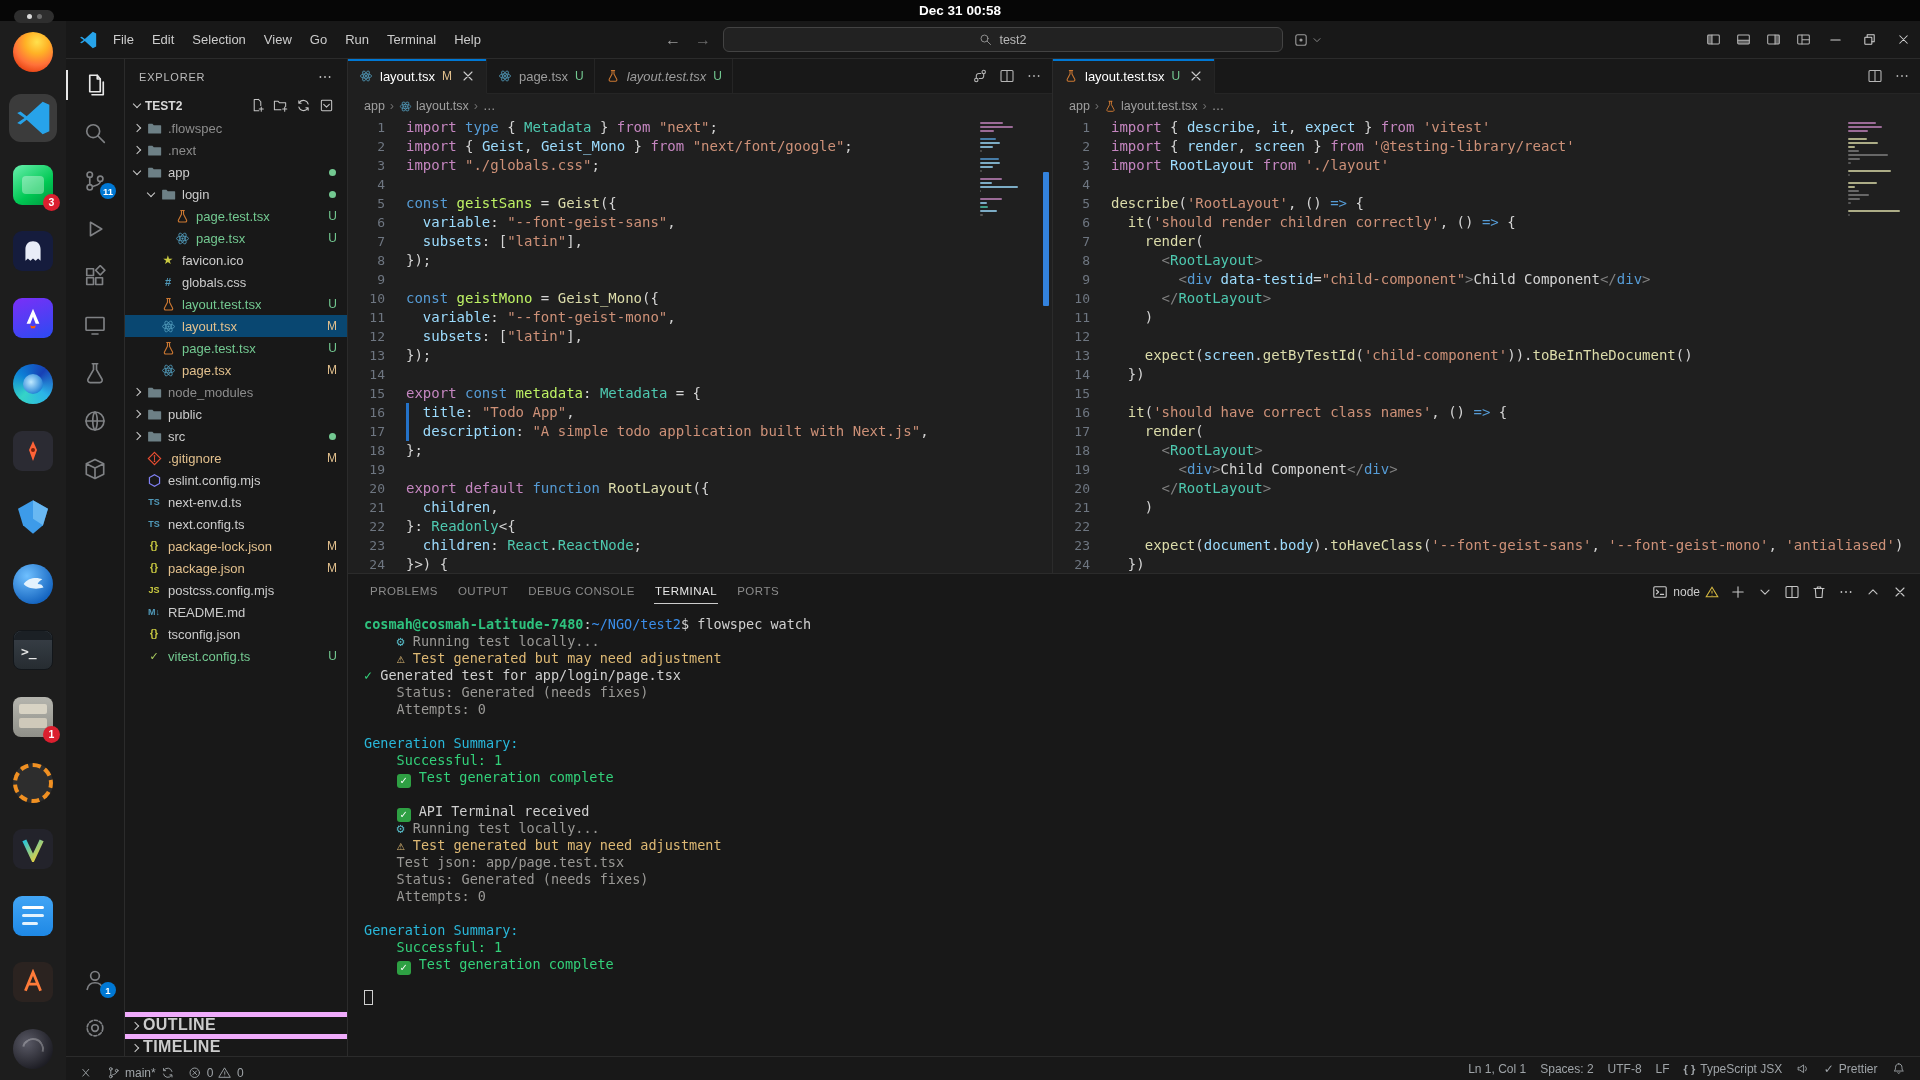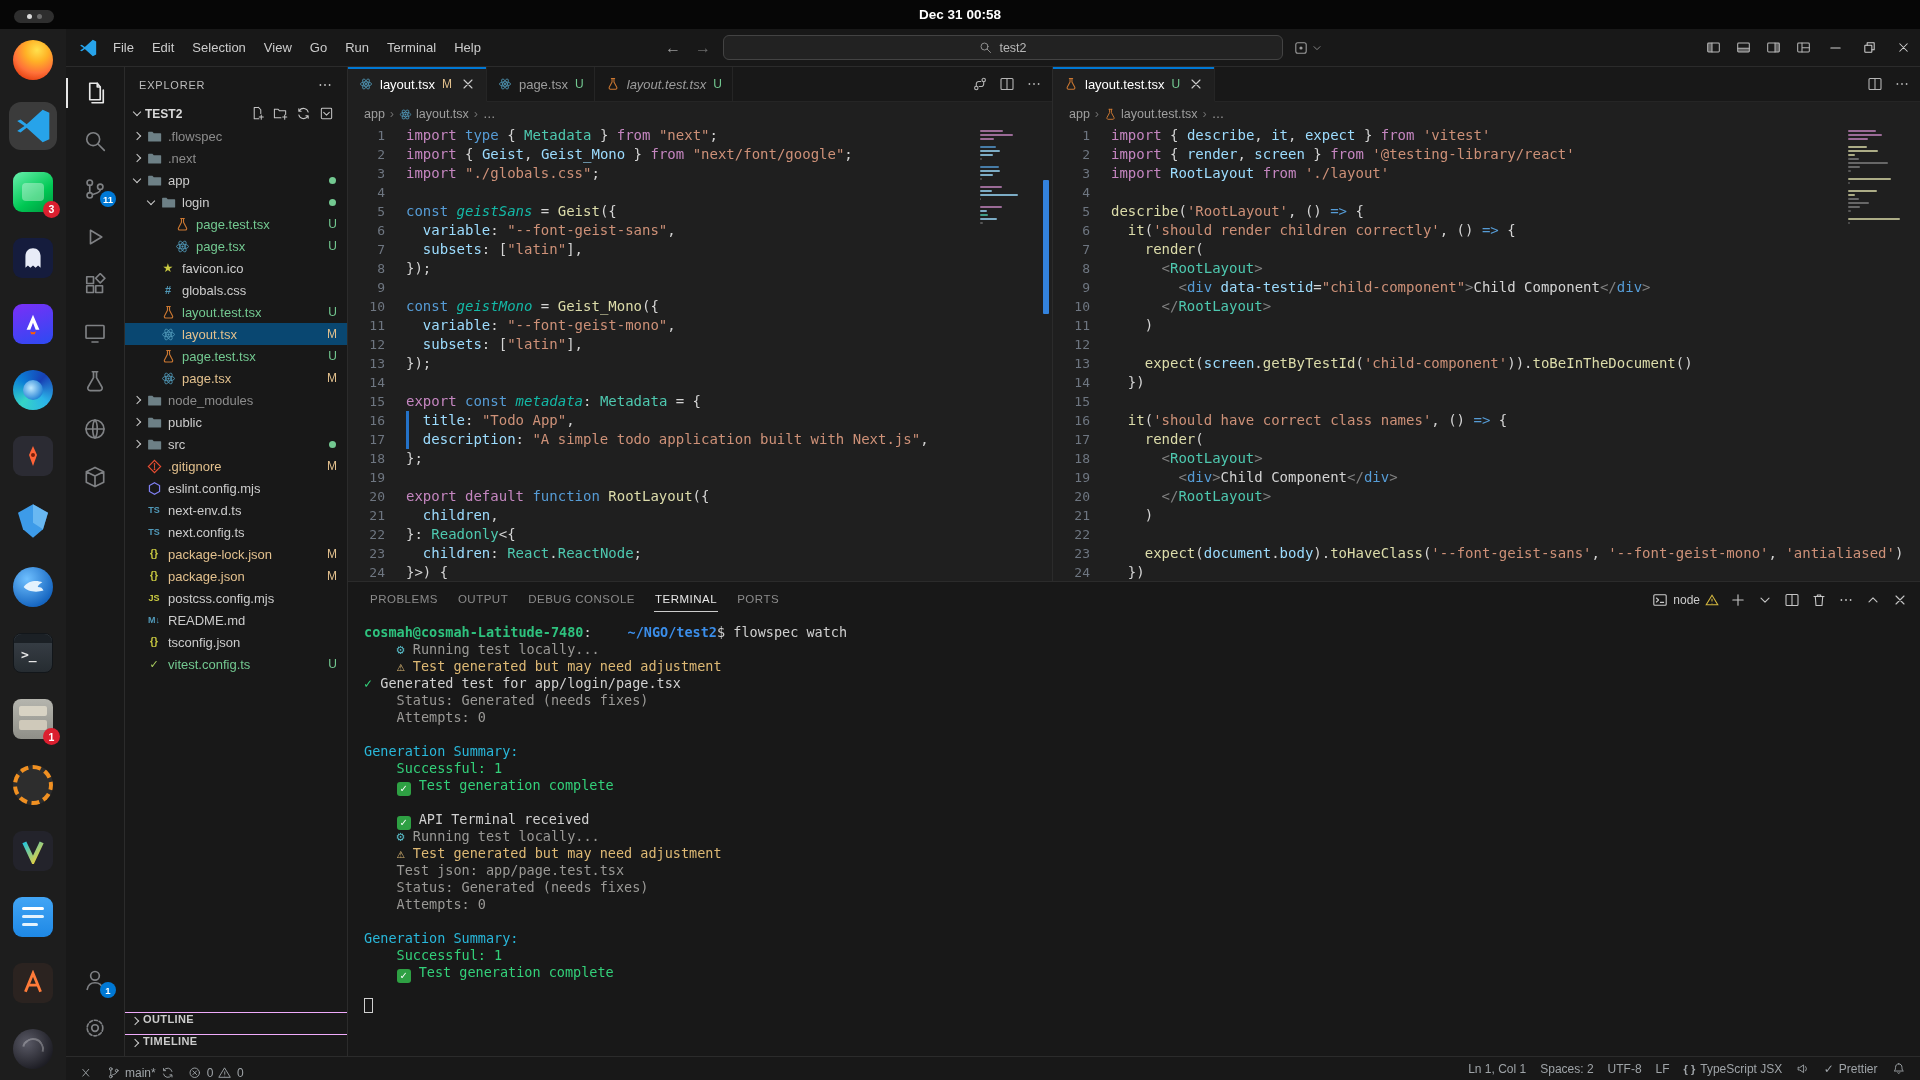--- a/index.html
+++ b/index.html
@@ -1,20 +1,20 @@
 <!DOCTYPE html>
 <html><head>
 <meta charset="utf-8">
 <style>
 *{margin:0;padding:0;box-sizing:border-box;}
 html,body{width:1920px;height:1080px;background:#000;overflow:hidden;font-family:"Liberation Sans","DejaVu Sans",sans-serif;}
 .screen{width:1920px;height:1080px;display:flex;flex-direction:column;}
 
 
-.sysbar{height:29px;background:#060606;display:flex;align-items:center;position:relative;flex:none;}
+.sysbar{height:21px;background:#060606;display:flex;align-items:center;position:relative;flex:none;}
 .sys-pill{position:absolute;left:14px;top:10px;width:40px;height:13px;border-radius:7px;background:#2e2e2e;display:flex;align-items:center;justify-content:center;gap:5px;}
 .sys-pill i{width:5px;height:5px;border-radius:50%;background:#dadada;}
 .sys-pill i.dim{background:#6b6b6b;}
 .sys-clock{margin:0 auto;color:#fff;font-size:13.5px;font-weight:bold;}
 .sys-tray{position:absolute;right:14px;top:0;height:100%;display:flex;align-items:center;gap:12px;color:#e8e8e8;}
 .sys-tray .ticon{width:15px;height:15px;display:block;}
 
 
 .below{flex:1;display:flex;min-height:0;}
 
@@ -72,21 +72,21 @@
 .chev.blank::before{display:none;}
 .ficon{width:18px;height:16px;display:flex;align-items:center;justify-content:center;flex:none;margin-right:5px;}
 .ficon svg{width:15px;height:15px;}
 .flabel{white-space:nowrap;overflow:hidden;}
 .flabel.dim{color:#8c8c8c;}
 .gm{color:#e2c08d;}
 .gu{color:#73c991;}
 .gitletter{margin-left:auto;padding-right:10px;font-size:12px;flex:none;}
 .tab .gitletter{padding:0;margin-left:7px;}
 .gitdot{margin-left:auto;margin-right:11px;width:7px;height:7px;border-radius:50%;background:#73c991;flex:none;}
-.side-foot{flex:none;height:22px;border-top:1px solid #f0abfc;display:flex;align-items:flex-start;color:#cccccc;font-size:11px;font-weight:bold;letter-spacing:.4px;padding-left:2px;}
+.side-foot{flex:none;height:22px;border-top:5px solid #f0abfc;display:flex;align-items:flex-end;color:#cccccc;font-size:16px;font-weight:bold;letter-spacing:.4px;padding-left:2px;}
 
 
 .main{flex:1;display:flex;flex-direction:column;min-width:0;min-height:0;}
 .editors{height:514px;display:flex;flex:none;min-width:0;}
 .egroup{display:flex;flex-direction:column;min-width:0;}
 .egroup.g1{width:704px;flex:none;}
 .egroup.g2{flex:1;border-left:1px solid #2b2b2b;}
 .tabbar{height:35px;background:#181818;display:flex;align-items:stretch;position:relative;flex:none;border-bottom:1px solid #252525;}
 .tabs-list{display:flex;}
 .tab{display:flex;align-items:center;padding:0 10px;background:#181818;color:#9d9d9d;font-size:13px;border-right:1px solid #252525;position:relative;}
@@ -106,37 +106,37 @@
 .code-line{display:flex;height:19px;line-height:19px;}
 .ln{width:58px;padding-right:21px;text-align:right;color:#6e7681;flex:none;font-size:13px;}
 .lc{white-space:pre;flex:1;min-width:0;}
 .code-line.mod .lc{box-shadow:inset 3px 0 0 #2472c8;}
 .minimap{position:absolute;top:4px;right:14px;width:58px;}
 .mm-line{height:2px;margin-bottom:2px;border-radius:1px;opacity:.75;}
 .ovr{position:absolute;top:54px;right:3px;width:6px;height:134px;background:#3794ff;opacity:.85;border-radius:1px;}
 
 
 .tk-k{color:#c586c0;}.tk-b{color:#569cd6;}.tk-s{color:#ce9178;}.tk-v{color:#9cdcfe;}
-.tk-c{color:#14b8a6;font-style:italic;}.tk-f{color:#dcdcaa;}.tk-t{color:#4ec9b0;}.tk-p{color:#d4d4d4;}
+.tk-c{color:#bef264;}.tk-f{color:#dcdcaa;}.tk-t{color:#4ec9b0;}.tk-p{color:#d4d4d4;}
 .tk-x{color:#d4d4d4;}.tk-g{color:#808080;}.tk-a{color:#9cdcfe;}.tk-d{color:#569cd6;}
 
 
 .panel{flex:1;background:#181818;border-top:1px solid #2b2b2b;display:flex;flex-direction:column;min-height:0;}
 .panel-header{height:35px;display:flex;align-items:center;padding:0 12px;flex:none;}
 .ptabs{display:flex;}
 .ptab{padding:0 10px;font-size:11.5px;letter-spacing:.5px;color:#8b8b8b;line-height:35px;position:relative;}
 .ptab.active{color:#e7e7e7;}
 .ptab.active::after{content:'';position:absolute;left:9px;right:9px;bottom:5px;height:1px;background:#ccc;}
 .panel-actions{margin-left:auto;display:flex;align-items:center;gap:11px;color:#c5c5c5;}
 .pa-icon{width:16px;height:16px;}
 .term-pick{display:flex;align-items:center;gap:5px;font-size:12px;color:#ccc;}
 .warn-y{width:14px;height:14px;}
 .terminal{flex:1;padding:7px 0 0 16px;font-family:"DejaVu Sans Mono",monospace;font-size:13.5px;overflow:hidden;}
 .tml{height:17px;line-height:17px;white-space:pre;}
-.tm-pg{color:#2ec27e;font-weight:bold;}.tm-pb{color:#3b8eea;font-weight:bold;margin-left:36px;}
+.tm-pg{color:#2ec27e;font-weight:bold;}.tm-pb{color:#3b8eea;font-weight:normal;}
 .tm-w{color:#d0d0d0;}.tm-gy{color:#9a9996;}.tm-gn{color:#33d17a;}
 .tm-yl{color:#deb974;}.tm-cy{color:#29b8db;}.tm-wr{color:#56b6c2;}
 .tm-chk{display:inline-block;width:14px;height:14px;background:#2ea043;border-radius:3px;color:#fff;font-size:11px;line-height:14px;text-align:center;vertical-align:-2px;}
 .tm-cursor{display:inline-block;width:9px;height:15px;border:1px solid #d0d0d0;vertical-align:-2px;}
 
 
 .statusbar{height:24px;background:#181818;border-top:1px solid #2b2b2b;display:flex;align-items:center;flex:none;color:#9fa4a8;font-size:12px;}
 .sb-left{display:flex;height:100%;padding-left:6px;margin-top:8px;}
 .sb-right{margin-left:auto;display:flex;height:100%;align-items:center;padding-right:8px;}
 .sb-item{display:flex;align-items:center;gap:5px;padding:0 7px;height:100%;}

